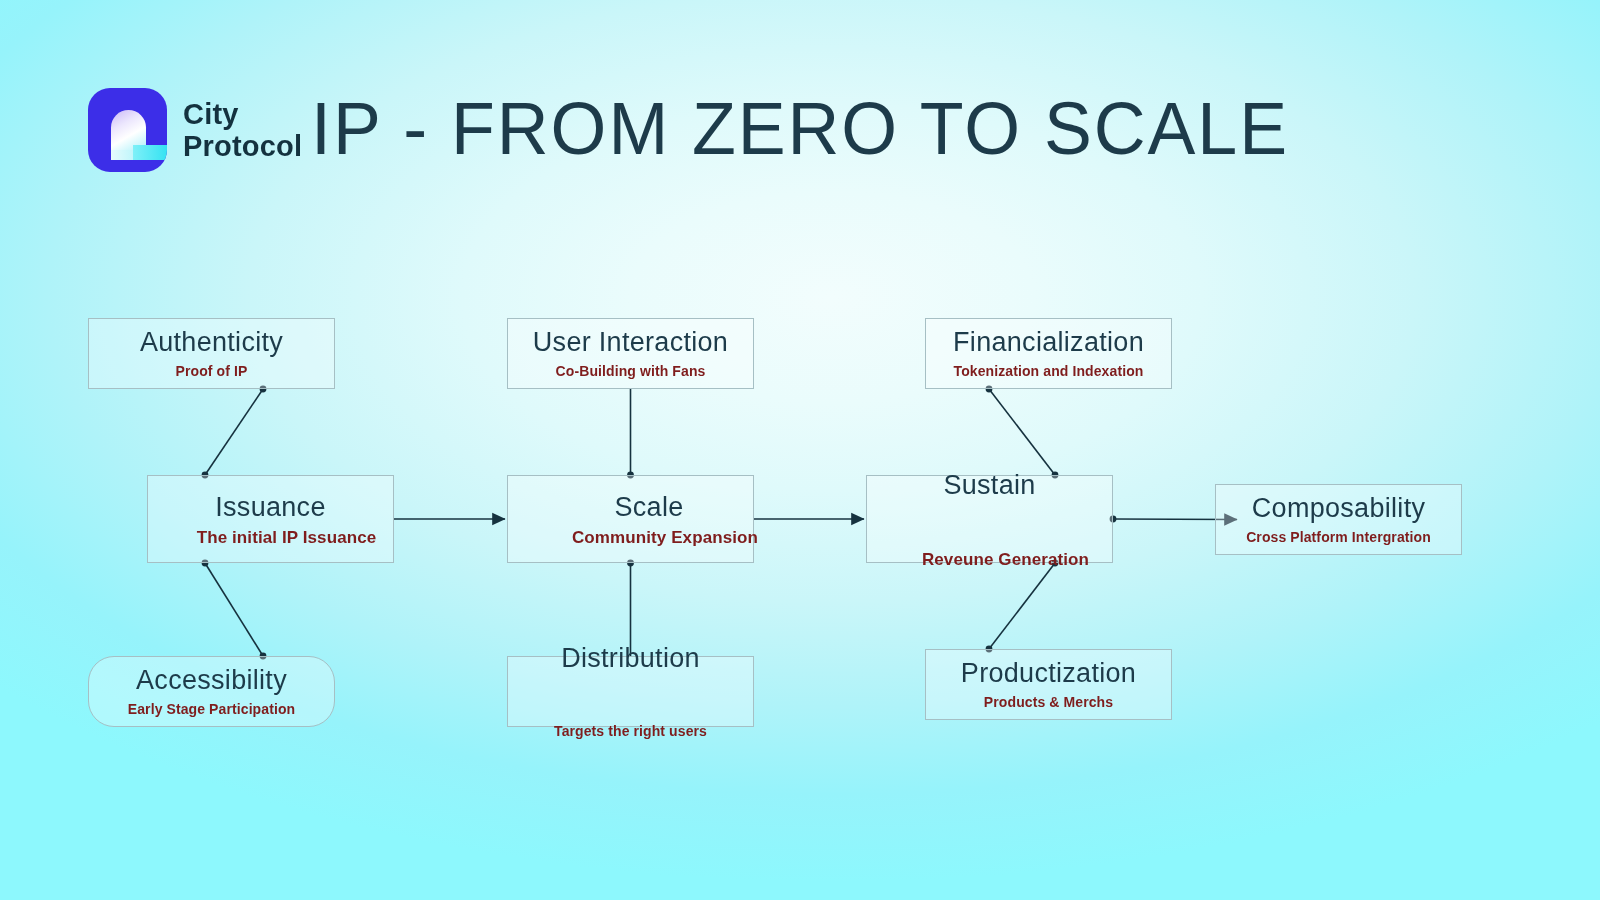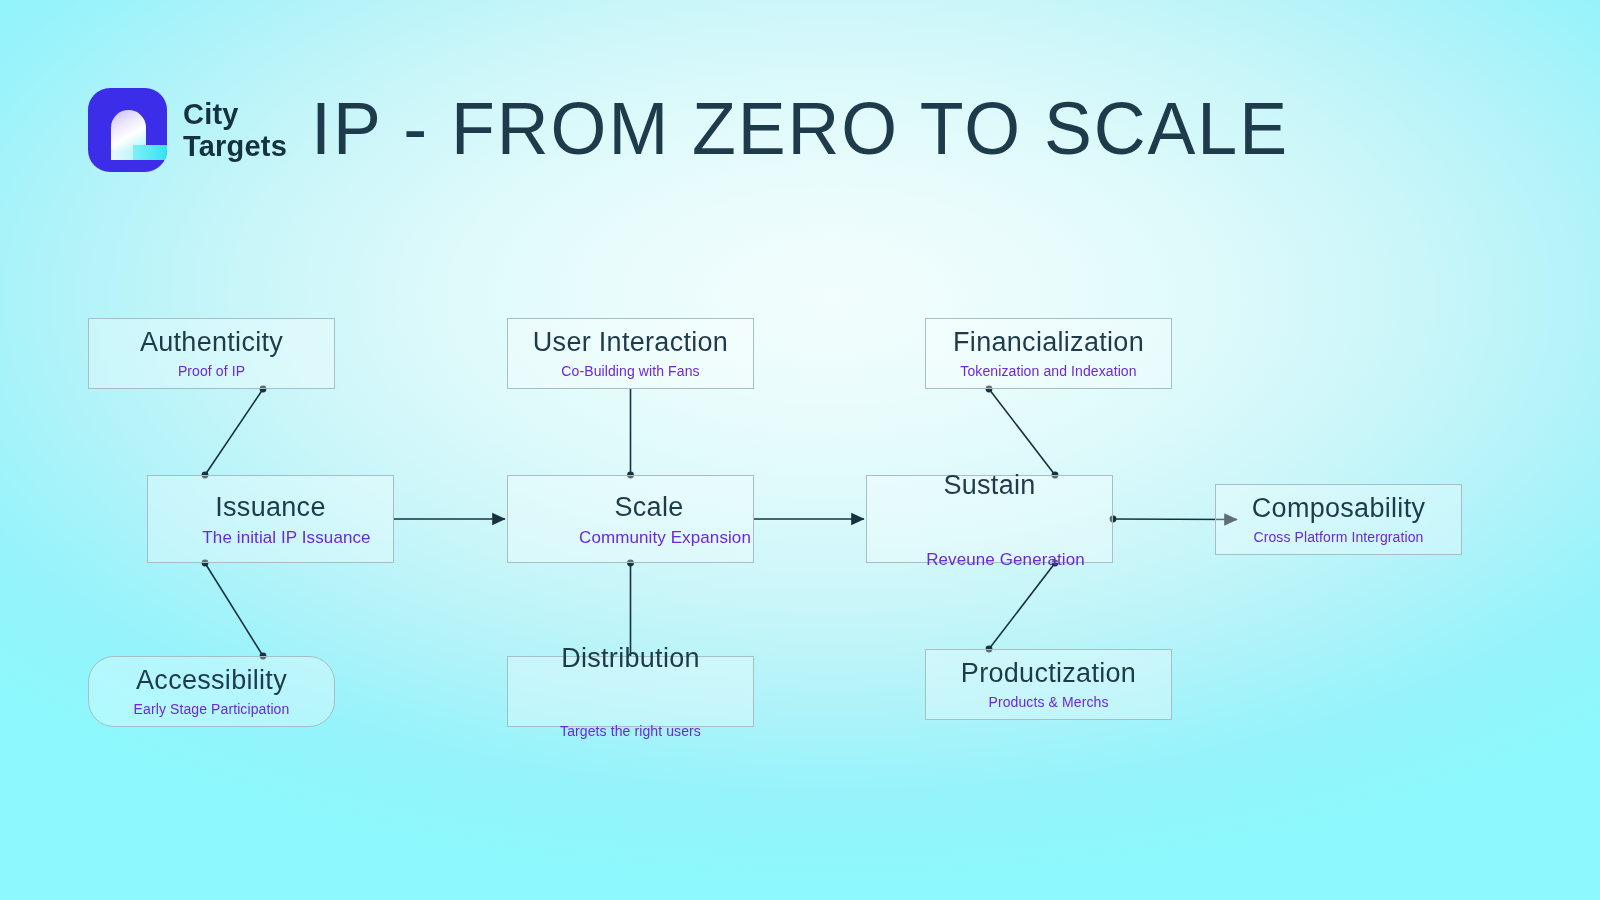--- a/index.html
+++ b/index.html
@@ -69,40 +69,40 @@
     background:rgba(255,255,255,0.30);
     display:flex; flex-direction:column;
     align-items:center; justify-content:center;
     text-align:center;
   }
   .node .title {
     font-size:27px; line-height:33px; font-weight:300;
     color:#1d3b4a; letter-spacing:0.3px; white-space:nowrap;
   }
   .node .sub {
-    font-size:14px; line-height:20px; font-weight:400;
-    color:#6d28d9; letter-spacing:0.1px; margin-top:2px; white-space:nowrap;
+    font-size:14px; line-height:20px; font-weight:700;
+    color:#7f1d1d; letter-spacing:0.1px; margin-top:2px; white-space:nowrap;
   }
   .node.primary .title { font-size:27px; }
   .node.primary .sub { font-size:17px; margin-top:4px;margin-left:32px; }
 </style>
 </head>
 <body>
 
 <div id="header">
 
   <div id="logo-block">
     <div id="logo-mark">
       <span class="logo-arch"></span>
       <span class="logo-foot"></span>
       <span class="logo-bar"></span>
     </div>
     <div id="logo-text">
       <span class="ln1">City</span>
-      <span class="ln2">Targets</span>
+      <span class="ln2">Protocol</span>
     </div>
   </div>
 
   <div id="page-title">IP - FROM ZERO TO SCALE</div>
 </div>
 
 <div id="diagram">
   <svg id="connectors" viewBox="0 0 1600 900">
     <defs>
       <marker id="ah" markerWidth="9" markerHeight="9" refX="8" refY="4.5" orient="auto">

